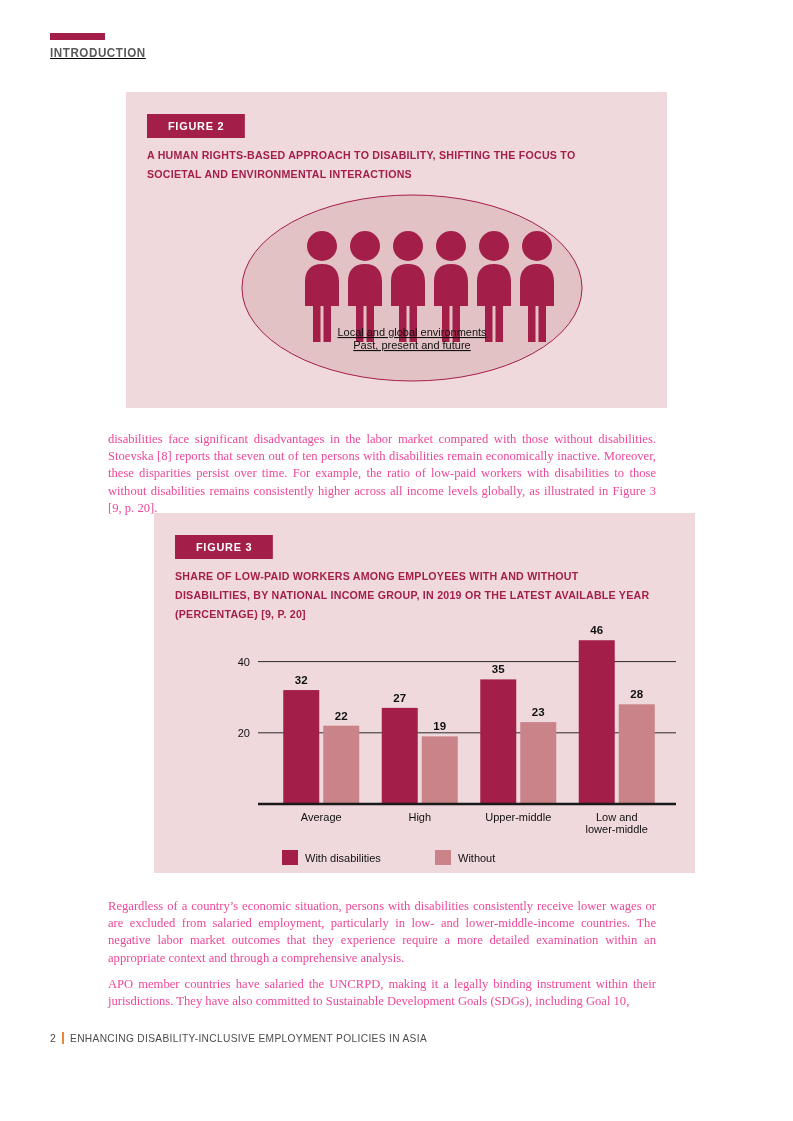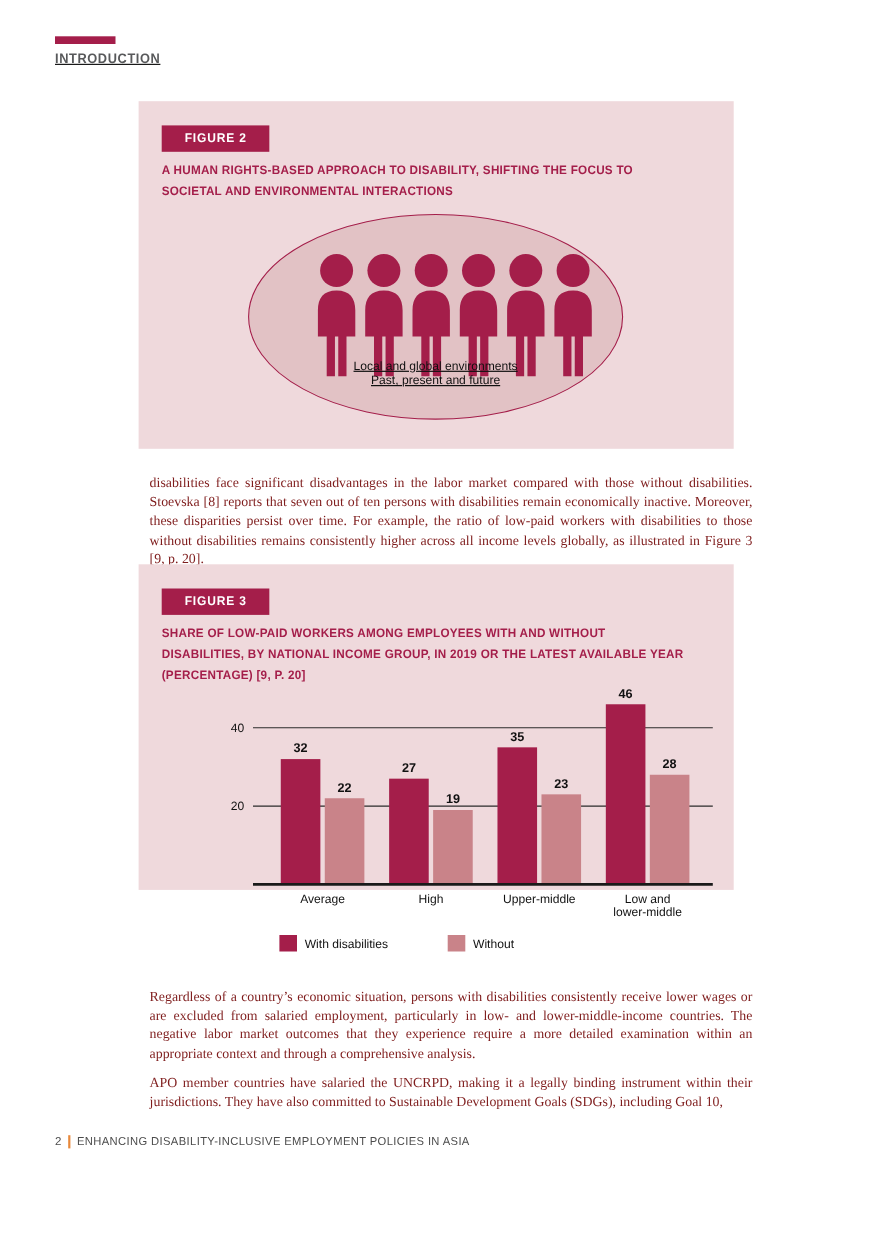--- a/index.html
+++ b/index.html
@@ -41,21 +41,21 @@
 
   
   .figure-panel {
     position: absolute;
     left: 126px;
     width: 541px;
     background: #EFD9DC;
     box-sizing: border-box;
   }
   #figure2-panel { top: 92px; height: 316px; padding-left: 39px; }
-  #figure3-panel { top: 513px; height: 296px; }
+  #figure3-panel { top: 513px; height: 360px; margin-left: 28px; }
 
   .figure-badge {
     position: absolute;
     left: 21px;
     top: 22px;
     background: #A41E4A;
     color: #ffffff;
     font-family: "Liberation Sans", sans-serif;
     font-weight: bold;
     font-size: 11.5px;
@@ -75,35 +75,35 @@
     line-height: 19px;
     letter-spacing: 0.25px;
     color: #A41E4A;
     transform: scaleX(0.95);
     transform-origin: left top;
   }
 
   
   .fig2-art {
     position: absolute;
-    left: 0;
+    left: 16px;
     top: 96px;
     width: 541px;
     height: 230px;
   }
 
   
   .body-par {
     position: absolute;
-    left: 136px;
+    left: 108px;
     width: 548px;
     font-family: "Liberation Serif", serif;
     font-size: 12.6px;
     line-height: 17.2px;
-    color: #7f1d1d;
+    color: #ec4899;
     text-align: justify;
     text-justify: inter-word;
   }
   #par-1 { top: 431px; }
   #par-2 { top: 898px; }
   #par-3 { top: 976px; }
 
   
   .chart-area {
     position: absolute;

